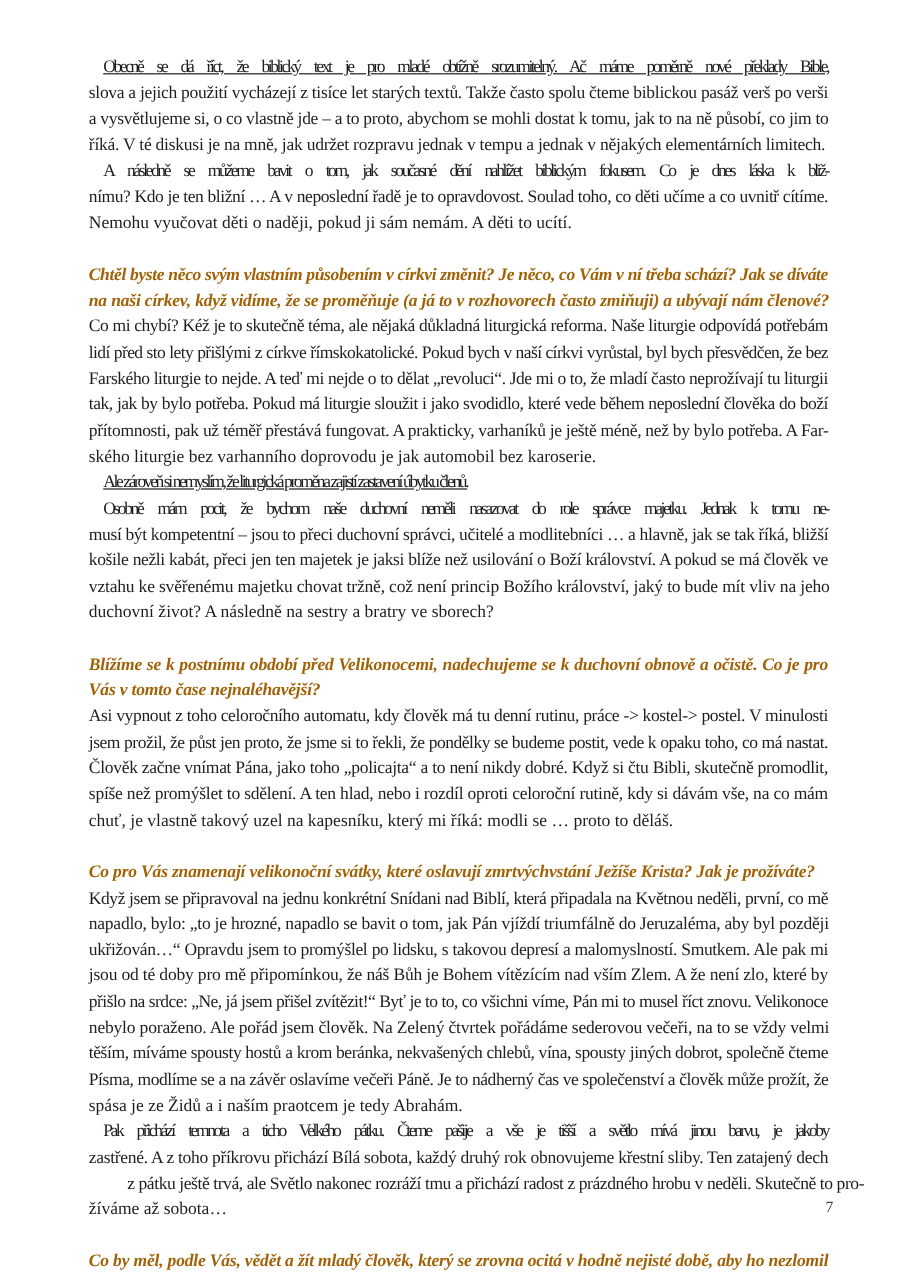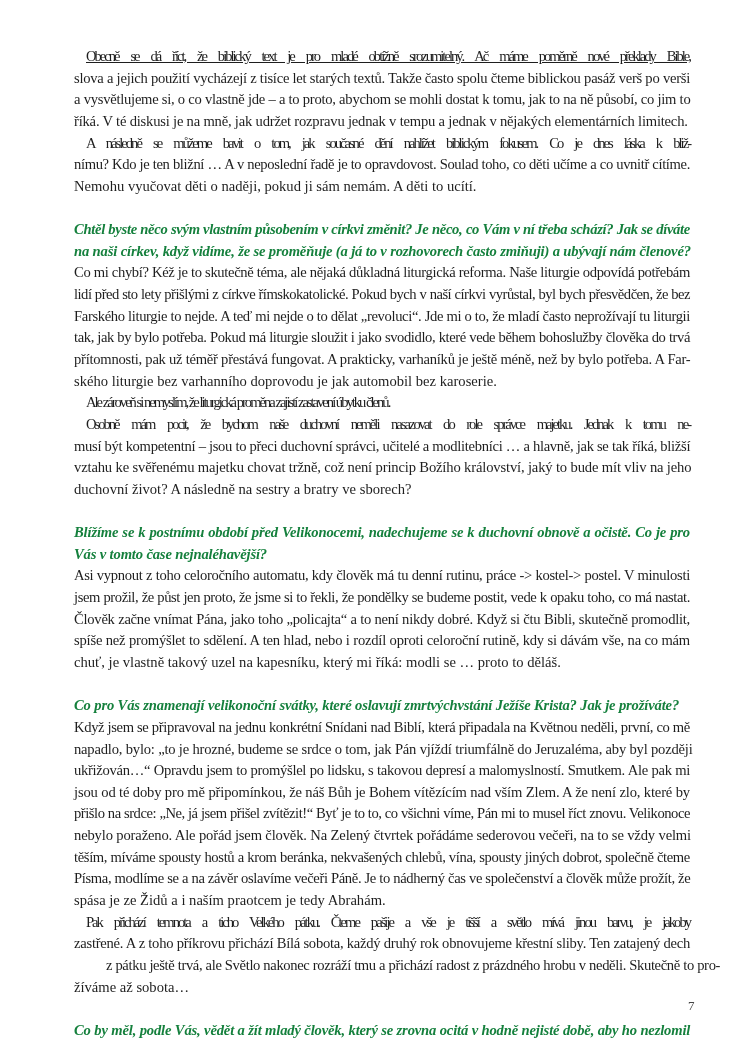--- a/index.html
+++ b/index.html
@@ -5,21 +5,21 @@
   html, body { margin: 0; padding: 0; background: #ffffff; }
   body { width: 750px; height: 1060px; position: relative; overflow: hidden; }
   .page {
     position: absolute; left: 74px; top: 46px; width: 616px;
     font-family: "Liberation Serif", "DejaVu Serif", serif;
     font-size: 14.6px; line-height: 21.65px; color: #1e1e1e;
   }
   .line { display: block; white-space: nowrap; text-align: justify; text-align-last: justify; height: 21.65px; }
   .line.last { text-align-last: left; }
   .indent { padding-left: 12px; }
-  .q .line { font-weight: bold; font-style: italic; color: #15803d; letter-spacing: -0.15px; }
+  .q .line { font-weight: bold; font-style: italic; color: #a16207; letter-spacing: -0.15px; }
   .gap { height: 21.65px; }
   .page-number {
     position: absolute; left: 688px; top: 998px;
     font-family: "Liberation Serif", serif; font-size: 13px; color: #444;
   }
 </style>
 </head>
 <body>
 
 <div class="page" id="article">
@@ -39,30 +39,31 @@
     <div class="gap"></div>
     <div class="q">
       <span class="line" style="letter-spacing: -0.3px;">Chtěl byste něco svým vlastním působením v církvi změnit? Je něco, co Vám v ní třeba schází? Jak se díváte</span>
       <span class="line last">na naši církev, když vidíme, že se proměňuje (a já to v rozhovorech často zmiňuji) a ubývají nám členové?</span>
     </div>
     <div>
       <div>
         <span class="line" style="letter-spacing: -0.35px;">Co mi chybí? Kéž je to skutečně téma, ale nějaká důkladná liturgická reforma. Naše liturgie odpovídá potřebám</span>
         <span class="line" style="letter-spacing: -0.5px;">lidí před sto lety přišlými z církve římskokatolické. Pokud bych v naší církvi vyrůstal, byl bych přesvědčen, že bez</span>
         <span class="line" style="letter-spacing: -0.35px;">Farského liturgie to nejde. A teď mi nejde o to dělat „revoluci“. Jde mi o to, že mladí často neprožívají tu liturgii</span>
-        <span class="line" style="letter-spacing: -0.4px;">tak, jak by bylo potřeba. Pokud má liturgie sloužit i jako svodidlo, které vede během bohoslužby člověka do trvá</span>
+        <span class="line" style="letter-spacing: -0.4px;">tak, jak by bylo potřeba. Pokud má liturgie sloužit i jako svodidlo, které vede během neposlední člověka do boží</span>
         <span class="line" style="letter-spacing: -0.25px;">přítomnosti, pak už téměř přestává fungovat. A prakticky, varhaníků je ještě méně, než by bylo potřeba. A Far-</span>
         <span class="line last">ského liturgie bez varhanního doprovodu je jak automobil bez karoserie.</span>
       </div>
       <div>
-        <span class="line last indent" style="letter-spacing: -2px;">Ale zároveň si nemyslím, že liturgická proměna zajistí zastavení úbytku členů.</span>
+        <span class="line last indent" style="letter-spacing: -2px; text-decoration: underline;">Ale zároveň si nemyslím, že liturgická proměna zajistí zastavení úbytku členů.</span>
       </div>
       <div>
         <span class="line indent" style="letter-spacing: -2px;">Osobně mám pocit, že bychom naše duchovní neměli nasazovat do role správce majetku. Jednak k tomu ne-</span>
         <span class="line" style="letter-spacing: -0.3px;">musí být kompetentní – jsou to přeci duchovní správci, učitelé a modlitebníci … a hlavně, jak se tak říká, bližší</span>
+        <span class="line" style="letter-spacing: -0.3px;">košile nežli kabát, přeci jen ten majetek je jaksi blíže než usilování o Boží království. A pokud se má člověk ve</span>
         <span class="line" style="letter-spacing: -0.15px;">vztahu ke svěřenému majetku chovat tržně, což není princip Božího království, jaký to bude mít vliv na jeho</span>
         <span class="line last">duchovní život? A následně na sestry a bratry ve sborech?</span>
       </div>
     </div>
     <div class="gap"></div>
     <div class="q">
       <span class="line">Blížíme se k postnímu období před Velikonocemi, nadechujeme se k duchovní obnově a očistě. Co je pro</span>
       <span class="line last">Vás v tomto čase nejnaléhavější?</span>
     </div>
     <div>
@@ -74,21 +75,21 @@
         <span class="line last">chuť, je vlastně takový uzel na kapesníku, který mi říká: modli se … proto to děláš.</span>
       </div>
     </div>
     <div class="gap"></div>
     <div class="q">
       <span class="line last">Co pro Vás znamenají velikonoční svátky, které oslavují zmrtvýchvstání Ježíše Krista? Jak je prožíváte?</span>
     </div>
     <div>
       <div>
         <span class="line" style="letter-spacing: -0.35px;">Když jsem se připravoval na jednu konkrétní Snídani nad Biblí, která připadala na Květnou neděli, první, co mě</span>
-        <span class="line" style="letter-spacing: -0.2px;">napadlo, bylo: „to je hrozné, budeme se srdce o tom, jak Pán vjíždí triumfálně do Jeruzaléma, aby byl později</span>
+        <span class="line" style="letter-spacing: -0.2px;">napadlo, bylo: „to je hrozné, napadlo se bavit o tom, jak Pán vjíždí triumfálně do Jeruzaléma, aby byl později</span>
         <span class="line" style="letter-spacing: -0.3px;">ukřižován…“ Opravdu jsem to promýšlel po lidsku, s takovou depresí a malomyslností. Smutkem. Ale pak mi</span>
         <span class="line" style="letter-spacing: -0.15px;">jsou od té doby pro mě připomínkou, že náš Bůh je Bohem vítězícím nad vším Zlem. A že není zlo, které by</span>
         <span class="line" style="letter-spacing: -0.45px;">přišlo na srdce: „Ne, já jsem přišel zvítězit!“ Byť je to to, co všichni víme, Pán mi to musel říct znovu. Velikonoce</span>
         <span class="line" style="letter-spacing: -0.15px;">nebylo poraženo. Ale pořád jsem člověk. Na Zelený čtvrtek pořádáme sederovou večeři, na to se vždy velmi</span>
         <span class="line" style="letter-spacing: -0.35px;">těším, míváme spousty hostů a krom beránka, nekvašených chlebů, vína, spousty jiných dobrot, společně čteme</span>
         <span class="line" style="letter-spacing: -0.35px;">Písma, modlíme se a na závěr oslavíme večeři Páně. Je to nádherný čas ve společenství a člověk může prožít, že</span>
         <span class="line last">spása je ze Židů a i naším praotcem je tedy Abrahám.</span>
       </div>
       <div>
         <span class="line indent" style="letter-spacing: -2px;">Pak přichází temnota a ticho Velkého pátku. Čteme pašije a vše je tišší a světlo mívá jinou barvu, je jakoby</span>

